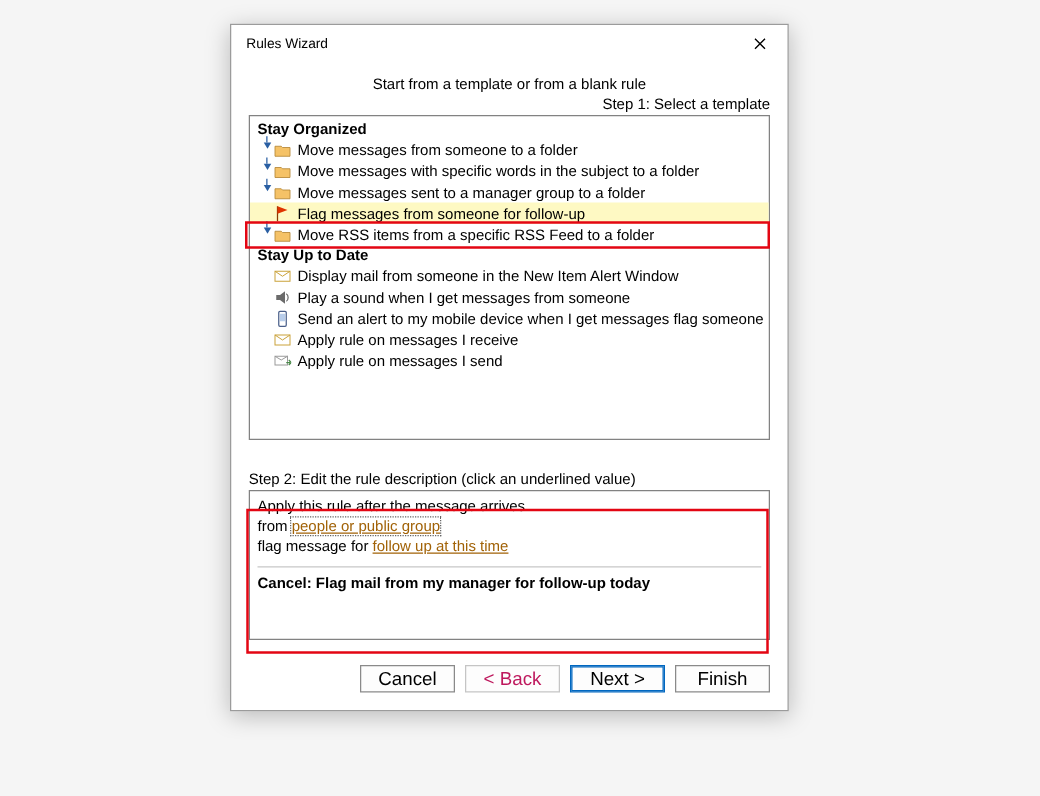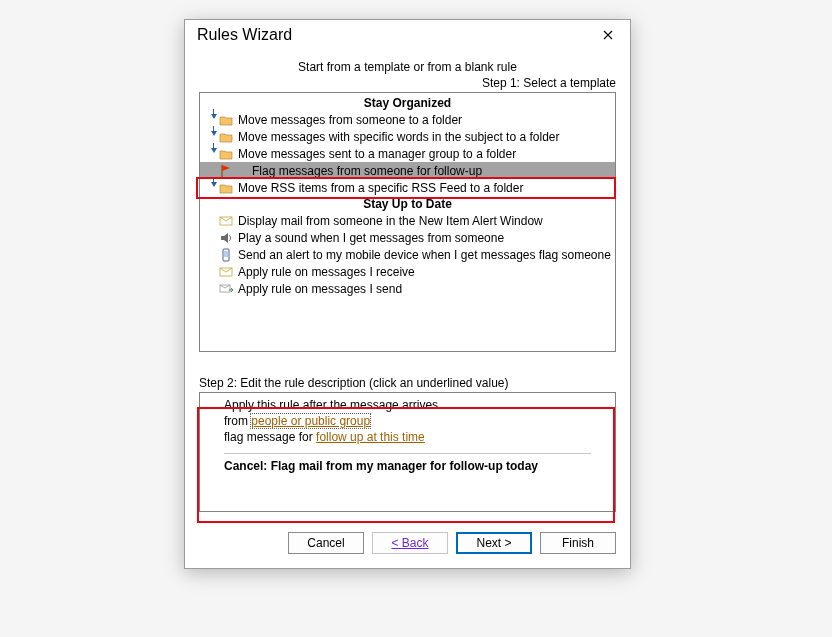--- a/index.html
+++ b/index.html
@@ -23,21 +23,21 @@
     box-shadow: 0 4px 18px rgba(0,0,0,0.25);
   }
   .titlebar {
     display: flex;
     align-items: center;
     justify-content: space-between;
     height: 30px;
     padding: 0 2px 0 12px;
   }
   .titlebar .title {
-    font-size: 16px;
+    font-size: 11px;
   }
   .close-btn {
     width: 40px;
     height: 28px;
     display: flex;
     align-items: center;
     justify-content: center;
     cursor: default;
   }
   .close-btn svg { width: 10px; height: 10px; }
@@ -69,22 +69,21 @@
     height: 16px;
     display: flex;
     align-items: center;
     justify-content: center;
     margin-right: 4px;
     flex-shrink: 0;
     font-size: 11px;
   }
   .item .lbl { }
   .item.selected {
-    background: #a3a3a3;
-    gap: 14px;
+    background: #fef9c3;
   }
   .highlight-red {
     position: absolute;
     border: 2px solid #e30613;
     pointer-events: none;
     box-sizing: border-box;
   }
   
   .folder-ico svg, .flag-ico svg, .mail-ico svg, .sound-ico svg, .phone-ico svg, .send-ico svg { width:14px; height:14px; }
   .arrow-dl {
@@ -107,21 +106,21 @@
     top:-3px;
     width:1px;height:5px;
     background:#2a5fa3;
   }
   .step2-label {
     margin: 24px 0 2px 0;
   }
   .descbox {
     border: 1px solid #828282;
     height: 110px;
-    padding: 4px 24px;
+    padding: 4px 6px;
     background: #fff;
     line-height: 16px;
   }
   .link {
     color: #a16207;
     text-decoration: underline;
     cursor: pointer;
   }
   .link.boxed {
     outline: 1px dotted #666;
@@ -141,30 +140,29 @@
     justify-content: flex-end;
     gap: 8px;
     margin-top: 20px;
   }
   .btn {
     width: 76px;
     height: 22px;
     border: 1px solid #8a8a8a;
     background: #fdfdfd;
     font-family: inherit;
-    font-size: 12px;
+    font-size: 15px;
     display: flex;
     align-items: center;
     justify-content: center;
     padding: 0;
   }
   .btn.disabled {
-    color: #6d28d9;
+    color: #be185d;
     border-color: #c5c5c5;
-    text-decoration: underline;
   }
   .btn.primary {
     border: 1px solid #0067c0;
     outline: 1px solid #0067c0;
     outline-offset: -2px;
   }
 </style>
 </head>
 <body>
 
@@ -175,21 +173,21 @@
       <svg viewBox="0 0 10 10">
           <path d="M1 1 L9 9 M9 1 L1 9" stroke="#000" stroke-width="1.1" fill="none"></path>
         </svg>
     </div>
   </div>
 
   <div class="body">
     <div class="intro">Start from a template or from a blank rule</div>
     <div class="step-label">Step 1: Select a template</div>
 
-    <div class="listbox" style="position:relative;text-align:center;">
+    <div class="listbox" style="position:relative;">
       <div class="grp-header">Stay Organized</div>
 
       <div class="item">
         <span class="ico folder-ico arrow-dl">
           <svg viewBox="0 0 14 14">
               <path d="M1 4h5l1 1h6v7H1z" fill="#f5c267" stroke="#b7893a" stroke-width="0.7"></path>
             </svg>
         </span>
         <span class="lbl">Move messages from someone to a folder</span>
       </div>

